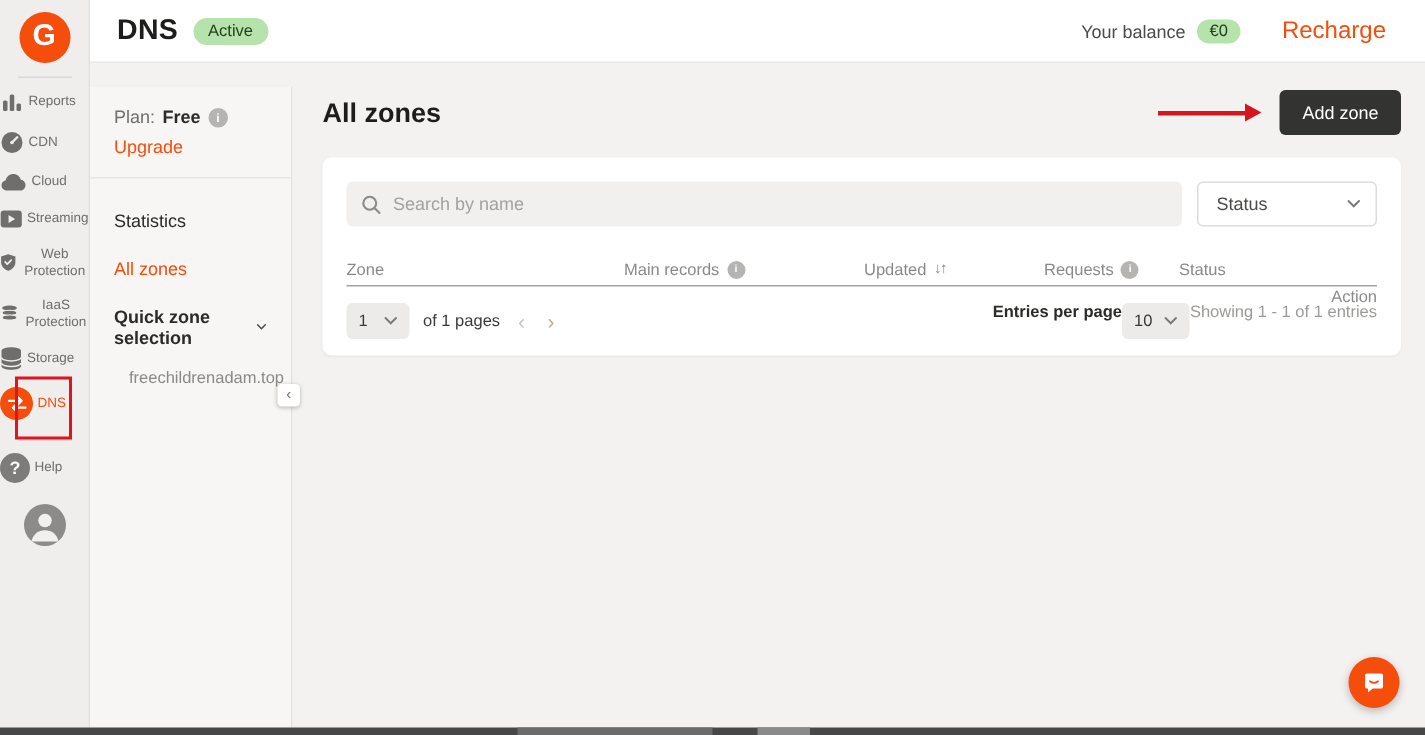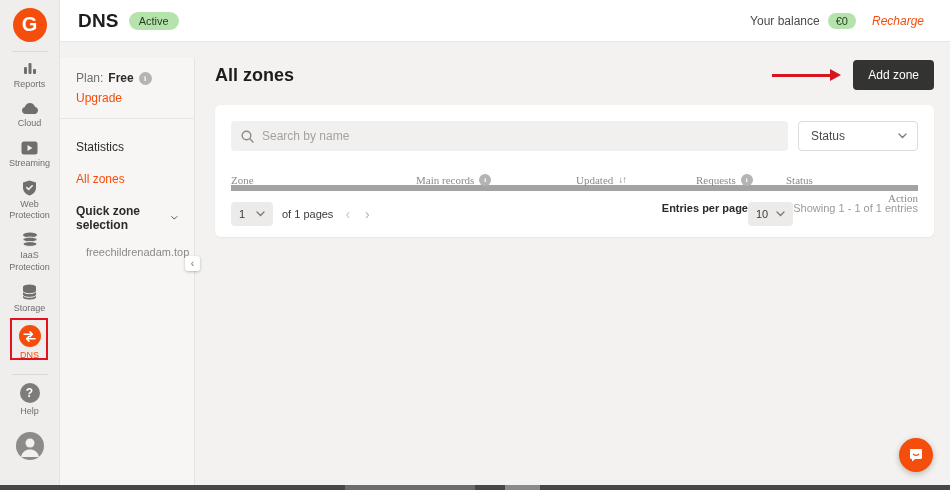--- a/index.html
+++ b/index.html
@@ -7,21 +7,21 @@
   body { font-family:"Liberation Sans", sans-serif; font-size:12px; color:#2b2b29; }
   .app { position:relative; width:950px; height:490px; background:#f3f2f0; overflow:hidden; }
 
   
   .leftnav { position:absolute; left:0; top:0; width:60px; height:100%; background:#efeeec;
              border-right:1px solid #e3e2e0; display:flex; flex-direction:column; align-items:center; z-index:6; }
   .logo { margin-top:8px; width:34px; height:34px; border-radius:50%; background:#f44d0c;
           display:flex; align-items:center; justify-content:center; }
   .logo span { color:#fff; font-size:20px; font-weight:bold; line-height:1; transform:translateY(-1px); }
   .nav-divider { width:36px; height:1px; background:#d9d8d6; margin:9px 0 3px; }
-  .nav-item { position:relative; width:100%; display:flex; flex-direction:column; align-items:center;
+  .nav-item { position:relative; width:100%; display:flex; align-items:center;
               gap:3px; padding:5px 0 6px; cursor:pointer; }
   .nav-item .nlabel { font-size:9px; color:#6f6e6c; text-align:center; line-height:1.25; max-width:56px; }
   .nav-item svg { display:block; }
   .nav-item.active .nlabel { color:#f44d0c; }
   .dns-badge { width:22px; height:22px; border-radius:50%; background:#f44d0c;
                display:flex; align-items:center; justify-content:center; }
   .annotation-box-dns { position:absolute; left:10px; top:-2px; width:38px; height:42px;
                         border:2px solid #e0131e; pointer-events:none; }
   .icon-circle { width:20px; height:20px; border-radius:50%; background:#7d7c7a; color:#fff;
                  display:flex; align-items:center; justify-content:center; font-size:12px; font-weight:bold; }
@@ -30,21 +30,21 @@
 
   
   .header { position:absolute; left:60px; top:0; right:0; height:42px; background:#ffffff;
             border-bottom:1px solid #e8e7e5; display:flex; align-items:center; padding:0 26px 0 18px; z-index:5; }
   .header-title { font-size:19px; font-weight:bold; color:#1d1d1b; letter-spacing:.2px; }
   .badge-green { margin-left:10px; background:#b5e3ab; color:#273d22; font-size:11px;
                  padding:3px 10px; border-radius:11px; }
   .header-right { margin-left:auto; display:flex; align-items:center; gap:8px; }
   .balance-label { color:#4a4a48; font-size:12px; }
   .balance-badge { background:#b5e3ab; color:#273d22; font-size:11px; padding:2px 8px; border-radius:10px; }
-  .recharge { color:#f44d0c; font-size:12px; margin-left:8px; cursor:pointer;font-style:italic; }
+  .recharge { color:#f44d0c; font-size:16px; margin-left:20px; cursor:pointer; }
 
   
   .sidenav { position:absolute; left:60px; top:58px; width:135px; bottom:0; background:#f7f6f4;
              border-right:1px solid #e5e4e2; z-index:4; }
   .plan-section { padding:13px 16px 13px; border-bottom:1px solid #e7e6e4; }
   .plan-line { display:flex; align-items:center; gap:5px; font-size:12px; color:#6f6e6c; }
   .plan-value { color:#2b2b29; font-weight:bold; }
   .info-dot { display:inline-flex; width:13px; height:13px; border-radius:50%; background:#b5b4b2;
               color:#fff; font-size:8px; font-weight:bold; align-items:center; justify-content:center;
               font-style:normal; }
@@ -77,21 +77,21 @@
                 align-items:center; padding:0 10px; gap:8px; }
   .search-box input { flex:1; border:none; background:transparent; outline:none; font-size:12px;
                       color:#333; font-family:"Liberation Sans", sans-serif; }
   .search-box input::placeholder { color:#a3a2a0; }
   .status-select { width:120px; height:30px; background:#fff; border:1px solid #dddcda; border-radius:4px;
                    display:flex; align-items:center; padding:0 10px 0 12px; font-size:12px; color:#4a4a48;
                    cursor:pointer; }
   .status-select .chev { margin-left:auto; }
 
   .tgrid { display:grid; grid-template-columns:185px 160px 120px 90px 95px 1fr; align-items:center; }
-  .table-header { height:36px; margin-top:4px; border-bottom:6px solid #a3a3a3; font-size:11px; color:#8b8a88;font-family:Liberation Serif, serif; }
+  .table-header { height:36px; margin-top:4px; border-bottom:1px solid #a3a3a3; font-size:11px; color:#8b8a88; }
   .th-cell { display:flex; align-items:center; gap:5px; }
   .th-cell.right, .td-cell.right { justify-content:flex-end; text-align:right;margin-top:37px; }
   .sort-glyph { font-size:10px; color:#8b8a88; letter-spacing:-1px; }
   .info-dot.small { width:12px; height:12px; font-size:7px; }
   .table-row { min-height:46px; border-bottom:1px solid #ebeae8; font-size:12px; }
   .zone-annotation { display:inline-block; border:2px solid #d6161f; padding:5px 8px; margin-left:-10px; }
   .zone-link { color:#f0521c; cursor:pointer; font-size:12px; }
   .status-pill { display:inline-block; background:#f8c9a1; color:#6e523b; font-size:11px;
                  padding:4px 10px; border-radius:11px; }
   .more-dots { text-align:right; color:#7a7a78; font-size:15px; letter-spacing:1px; cursor:pointer;
@@ -132,20 +132,28 @@
 
     <div class="nav-item">
       <svg width="16" height="16" viewBox="0 0 16 16">
         <rect x="2" y="7" width="3" height="7" rx="1" fill="#6f6e6c"></rect>
         <rect x="6.5" y="3" width="3" height="11" rx="1" fill="#6f6e6c"></rect>
         <rect x="11" y="9" width="3" height="5" rx="1" fill="#6f6e6c"></rect>
       </svg>
       <span class="nlabel">Reports</span>
     </div>
 
+    <div class="nav-item">
+      <svg width="16" height="16" viewBox="0 0 16 16">
+        <circle cx="8" cy="8" r="7" fill="#6f6e6c"></circle>
+        <path d="M8 8L11.5 4.5" stroke="#efeeec" stroke-width="1.6" stroke-linecap="round"></path>
+        <circle cx="8" cy="8" r="1.2" fill="#efeeec"></circle>
+      </svg>
+      <span class="nlabel">CDN</span>
+    </div>
 
     <div class="nav-item">
       <svg width="18" height="14" viewBox="0 0 18 14">
         <path d="M14 13H4.5C2.6 13 1 11.4 1 9.5 1 7.8 2.2 6.4 3.8 6.1 4.3 3.8 6.4 2 8.9 2c2.4 0 4.4 1.6 5 3.8 1.8.2 3.1 1.7 3.1 3.5 0 2-1.6 3.7-3 3.7z" fill="#6f6e6c"></path>
       </svg>
       <span class="nlabel">Cloud</span>
     </div>
 
     <div class="nav-item">
       <svg width="17" height="14" viewBox="0 0 17 14">

